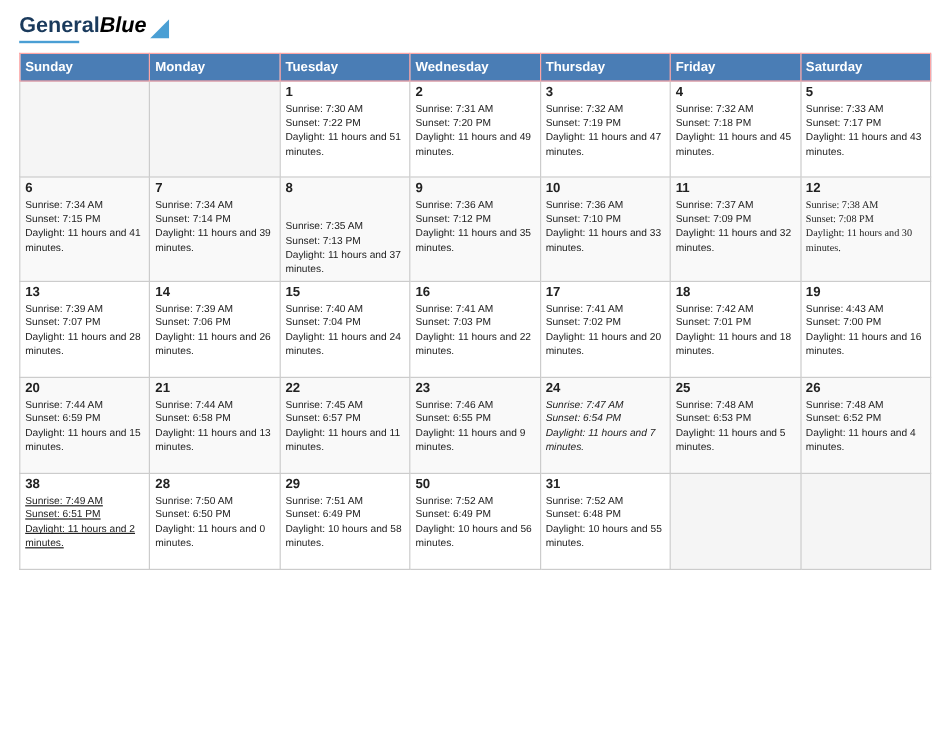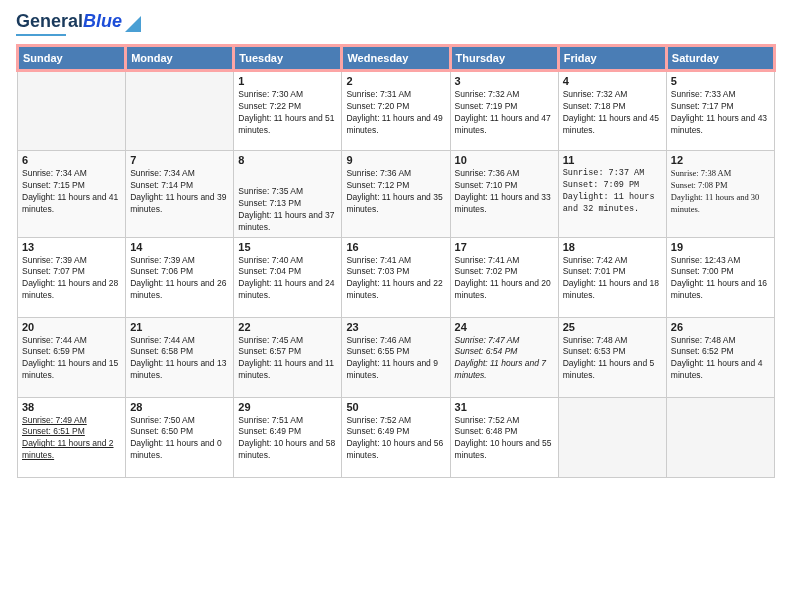--- a/index.html
+++ b/index.html
@@ -59,21 +59,21 @@
       border-collapse: collapse;
       table-layout: fixed;
     }
     th {
       background: #4a7db5;
       color: #fff;
       font-size: 11px;
       font-weight: bold;
       padding: 5px 4px;
       text-align: left;
-      border: 3px solid #fca5a5;
+      border: 1px solid #fca5a5;
     }
     td {
       border: 1px solid #ccc;
       vertical-align: top;
       padding: 3px 4px;
       font-size: 9px;
       color: #222;
       height: 80px;
       background: #fff;
     }
@@ -99,21 +99,21 @@
     .row-odd td.empty { background: #f5f5f5; }
   </style>
 </head>
 <body>
 
 <div class="page">
   <div class="header">
     <div class="logo">
       <div style="display:flex;align-items:center;">
         <span class="logo-text">
-          <span style="color:#1a3a5c;font-size:18px;font-weight:bold;">General</span><span style="color:#1d4ed8;font-size:18px;font-weight:bold;font-style:italic;">Blue</span>
+          <span style="color:#1a3a5c;font-size:18px;font-weight:bold;">General</span><span style="color:#000000;font-size:18px;font-weight:bold;font-style:italic;">Blue</span>
         </span>
         <svg width="16" height="20" viewBox="0 0 16 20" style="margin-left:3px;">
           <polygon points="0,20 16,20 16,4" fill="#4a9fd4"></polygon>
         </svg>
       </div>
       <div class="logo-line"></div>
     </div>
     <div class="title-block">
       <div class="month-title"></div>
       <div class="location"></div>
@@ -193,21 +193,21 @@
 Daylight: 11 hours and 35 minutes.</div>
           </td>
           <td>
             <span class="day-num">10</span>
             <div class="day-info" style="white-space: pre-line;">Sunrise: 7:36 AM
 Sunset: 7:10 PM
 Daylight: 11 hours and 33 minutes.</div>
           </td>
           <td>
             <span class="day-num">11</span>
-            <div class="day-info" style="white-space: pre-line; font-family: Liberation Mono, monospace;">Sunrise: 7:37 AM
+            <div class="day-info" style="white-space: pre-line;">Sunrise: 7:37 AM
 Sunset: 7:09 PM
 Daylight: 11 hours and 32 minutes.</div>
           </td>
           <td>
             <span class="day-num">12</span>
             <div class="day-info" style="white-space: pre-line; font-family: Liberation Serif, serif;">Sunrise: 7:38 AM
 Sunset: 7:08 PM
 Daylight: 11 hours and 30 minutes.</div>
           </td>
         </tr>
@@ -243,21 +243,21 @@
 Daylight: 11 hours and 20 minutes.</div>
           </td>
           <td>
             <span class="day-num">18</span>
             <div class="day-info" style="white-space: pre-line;">Sunrise: 7:42 AM
 Sunset: 7:01 PM
 Daylight: 11 hours and 18 minutes.</div>
           </td>
           <td>
             <span class="day-num">19</span>
-            <div class="day-info" style="white-space: pre-line;">Sunrise: 12:43 AM
+            <div class="day-info" style="white-space: pre-line;">Sunrise: 4:43 AM
 Sunset: 7:00 PM
 Daylight: 11 hours and 16 minutes.</div>
           </td>
         </tr>
         <tr class="row-even">
           <td>
             <span class="day-num">20</span>
             <div class="day-info" style="white-space: pre-line;">Sunrise: 7:44 AM
 Sunset: 6:59 PM
 Daylight: 11 hours and 15 minutes.</div>

